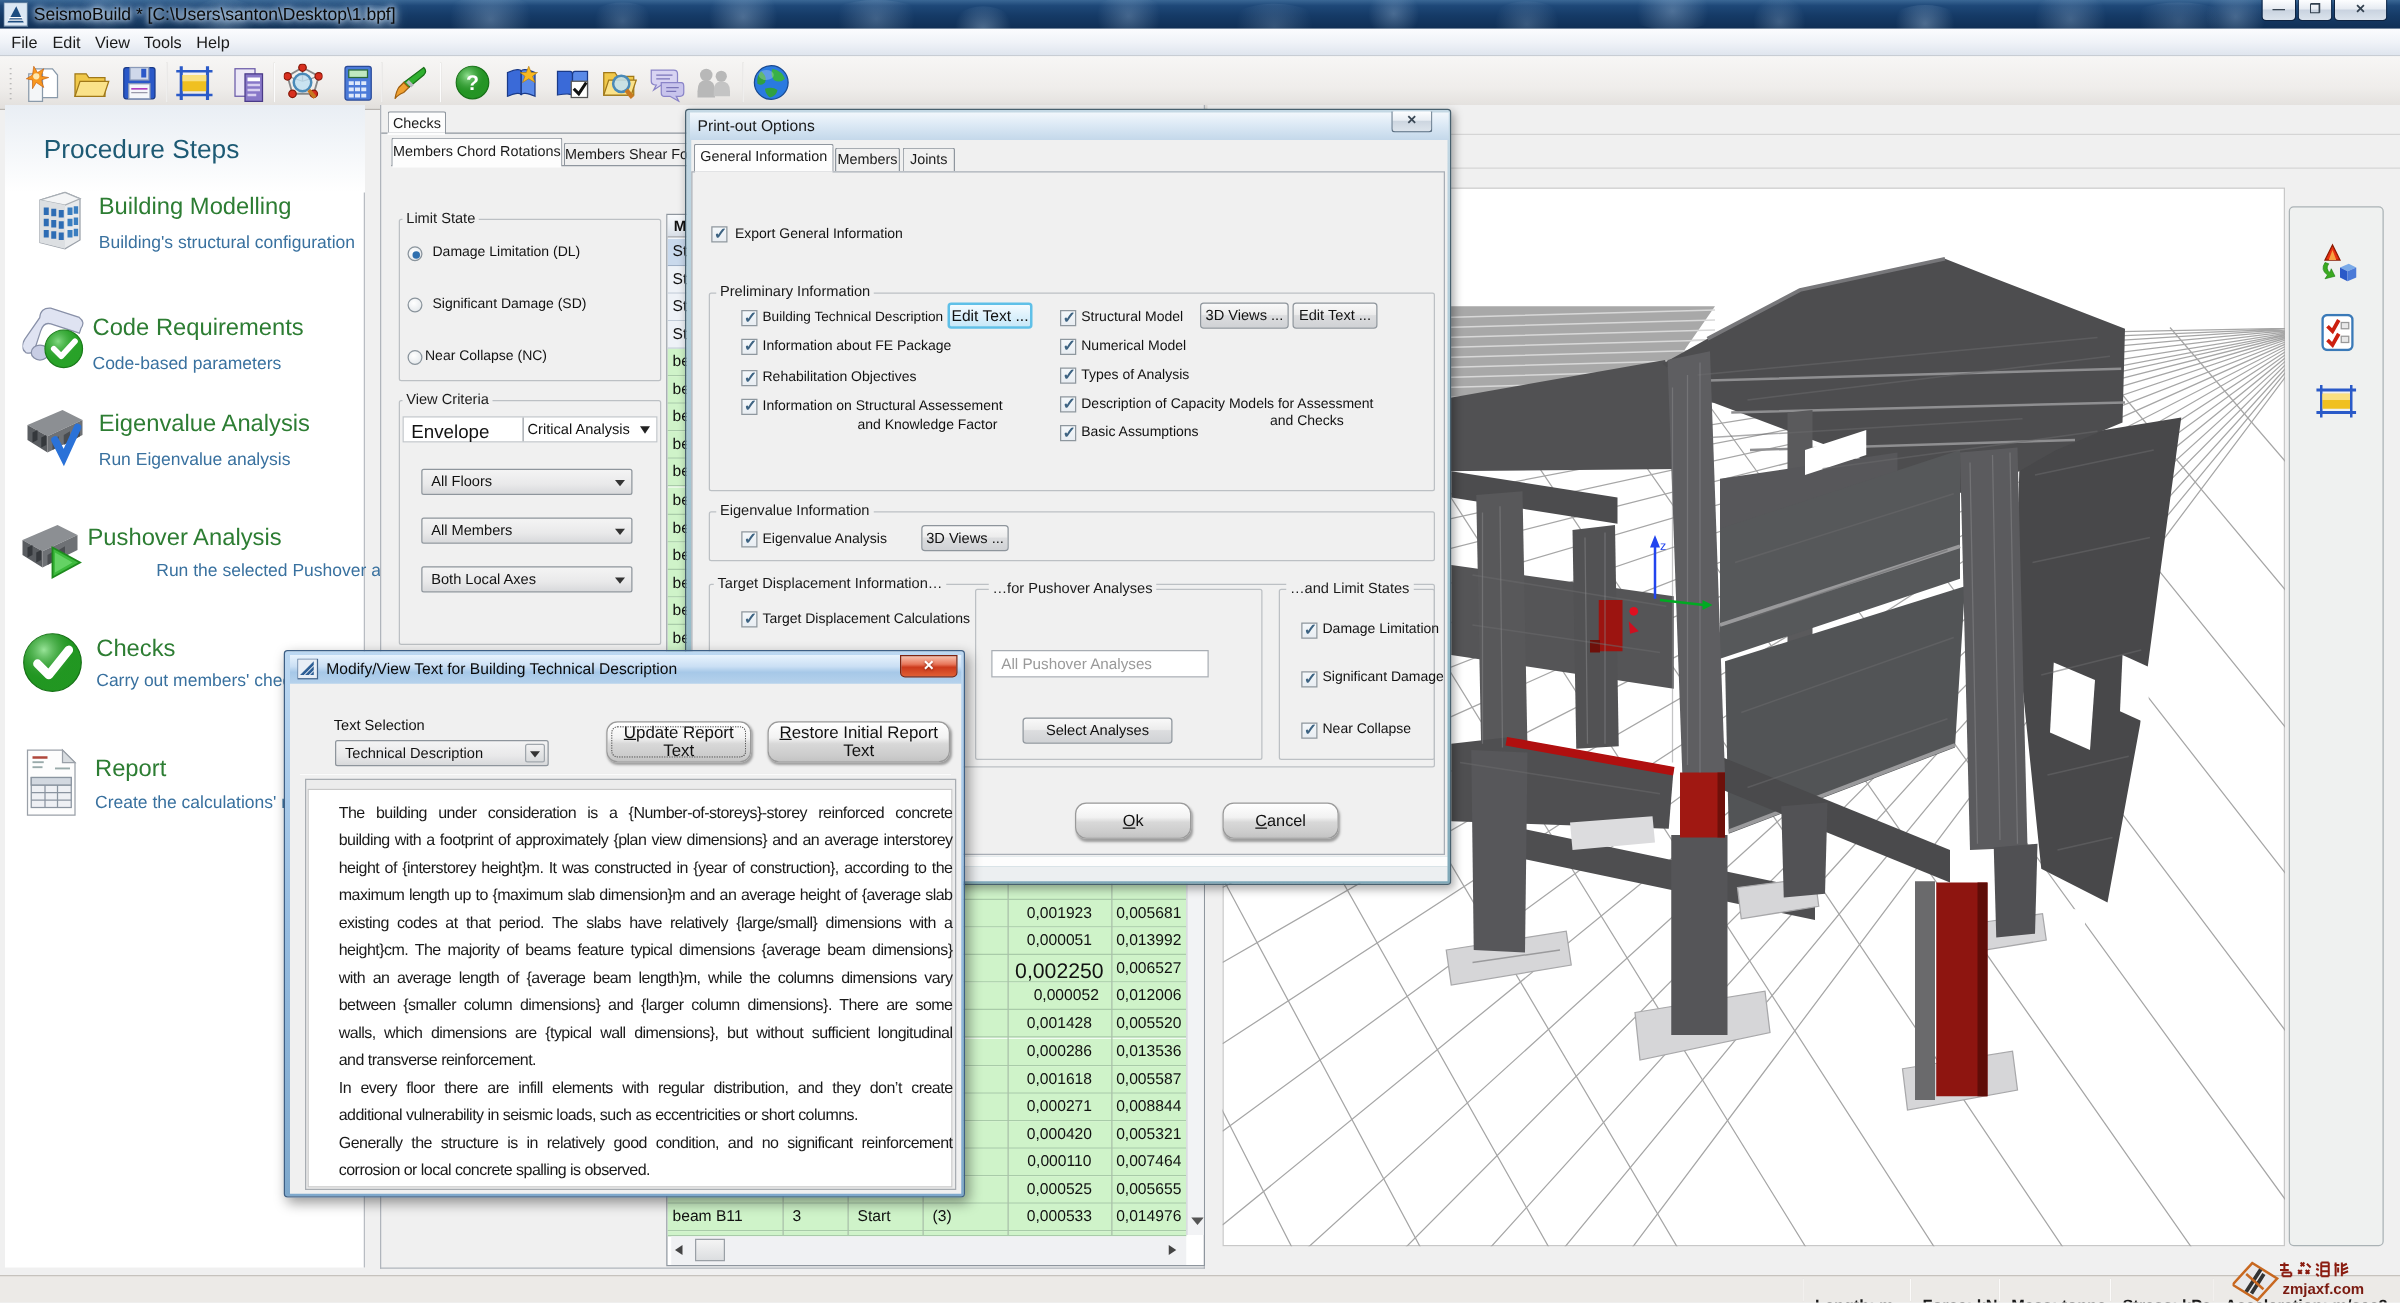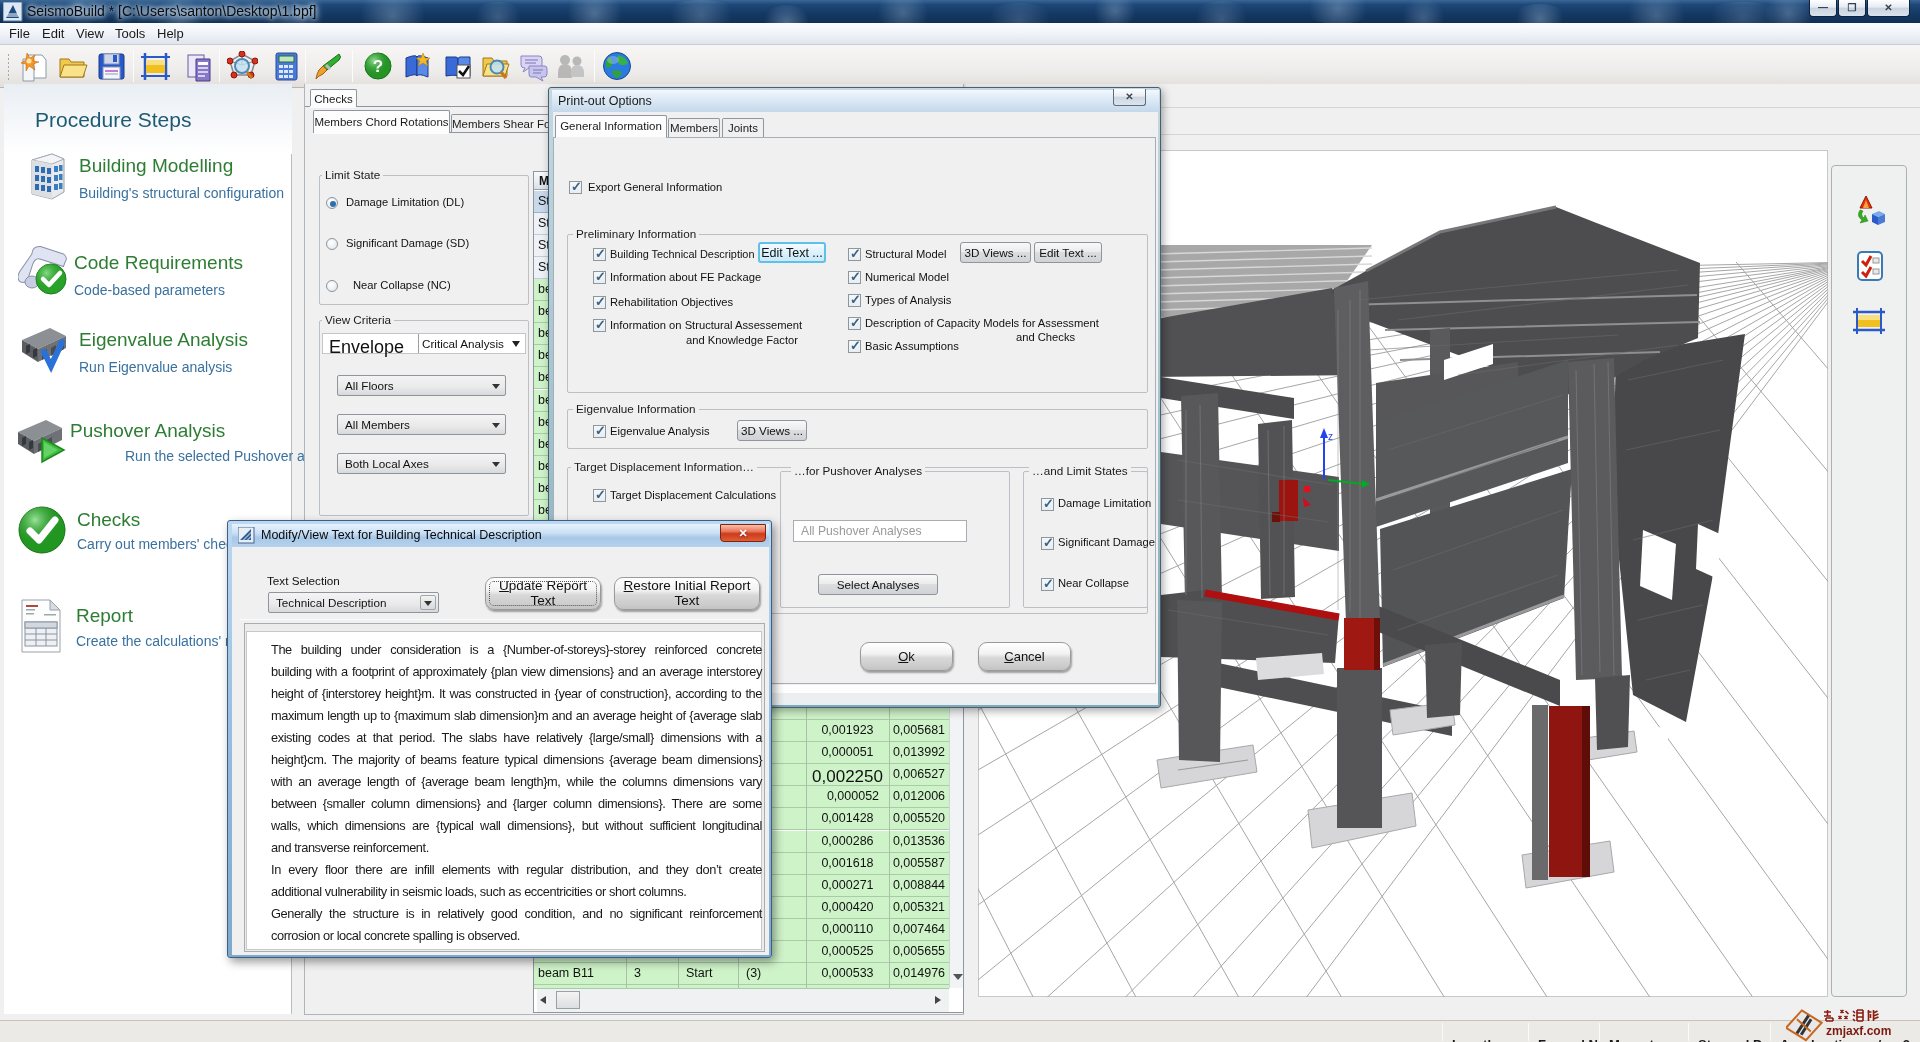--- a/index.html
+++ b/index.html
@@ -354,26 +354,26 @@
   <div style="position:absolute;left:9px;top:48px;width:135px;height:2px;background:#fdfdfd;"></div>
 
   <div class="gbox" style="left:14px;top:91px;width:210px;height:130px;"></div>
   <div class="glabel" style="left:17px;top:84px;">Limit State</div>
   <div class="radio" style="left:21px;top:113px;"></div>
   <div style="position:absolute;left:24.5px;top:116.5px;width:6px;height:6px;border-radius:50%;background:#2f6fae;"></div>
   <div class="rlabel" style="left:41px;top:112px;">Damage Limitation (DL)</div>
   <div class="radio" style="left:21px;top:154px;"></div>
   <div class="rlabel" style="left:41px;top:153px;">Significant Damage (SD)</div>
   <div class="radio" style="left:21px;top:196px;"></div>
-  <div class="rlabel" style="left:48px;top:195px;">Near Collapse (NC)</div>
+  <div class="rlabel" style="left:35px;top:195px;">Near Collapse (NC)</div>
 
   <div class="gbox" style="left:14px;top:236px;width:210px;height:196px;"></div>
   <div class="glabel" style="left:17px;top:229px;">View Criteria</div>
   <div style="position:absolute;left:17px;top:249px;width:204px;height:21px;background:#fff;border:1px solid #c2c6ca;"></div>
-  <div style="position:absolute;left:24px;top:253px;font-size:18px;color:#111;">Envelope</div>
+  <div style="position:absolute;left:24px;top:253px;font-size:15px;color:#111;">Envelope</div>
   <div style="position:absolute;left:113px;top:250px;width:1px;height:19px;background:#9aa0a6;"></div>
   <div style="position:absolute;left:117px;top:253px;font-size:11.7px;color:#111;">Critical Analysis</div>
   <div style="position:absolute;left:207px;top:257px;width:0;height:0;border-left:4.5px solid transparent;border-right:4.5px solid transparent;border-top:6px solid #222;"></div>
   <div class="combo" style="left:32px;top:291px;width:169px;">
         <span class="ctext">All Floors</span>
         <span class="carrow"></span>
       </div>
   <div class="combo" style="left:32px;top:330px;width:169px;">
         <span class="ctext">All Members</span>
         <span class="carrow"></span>

